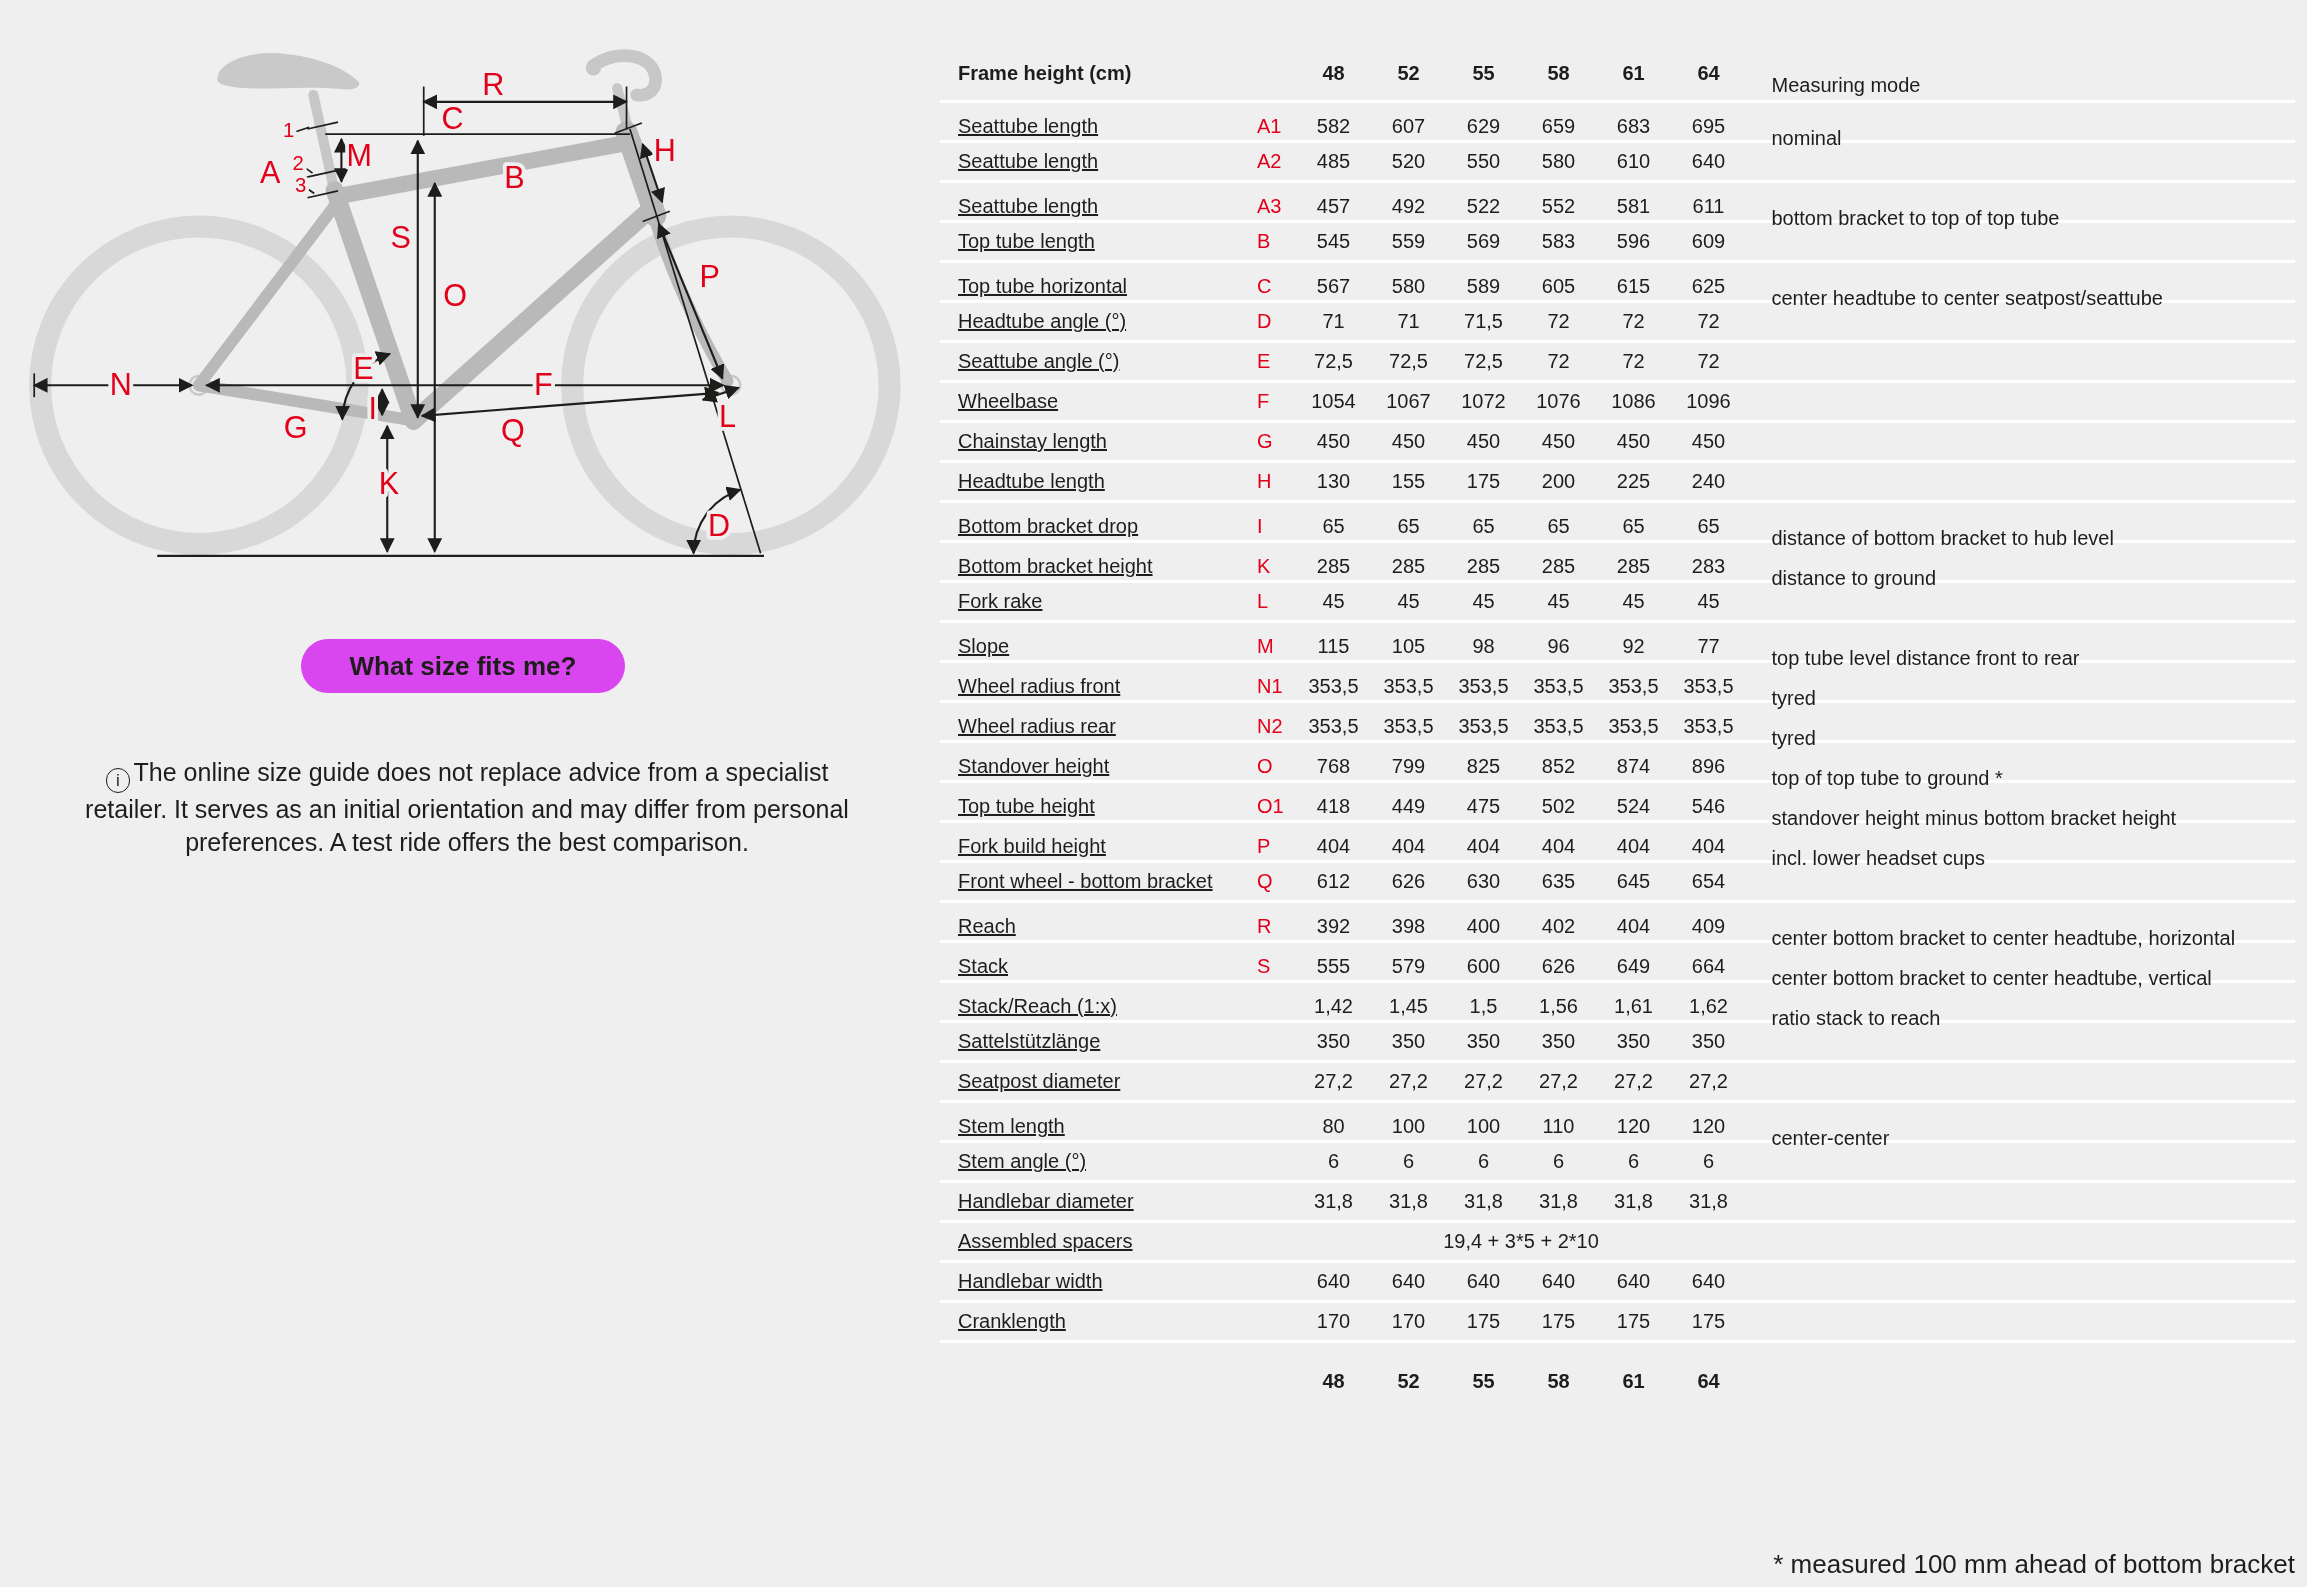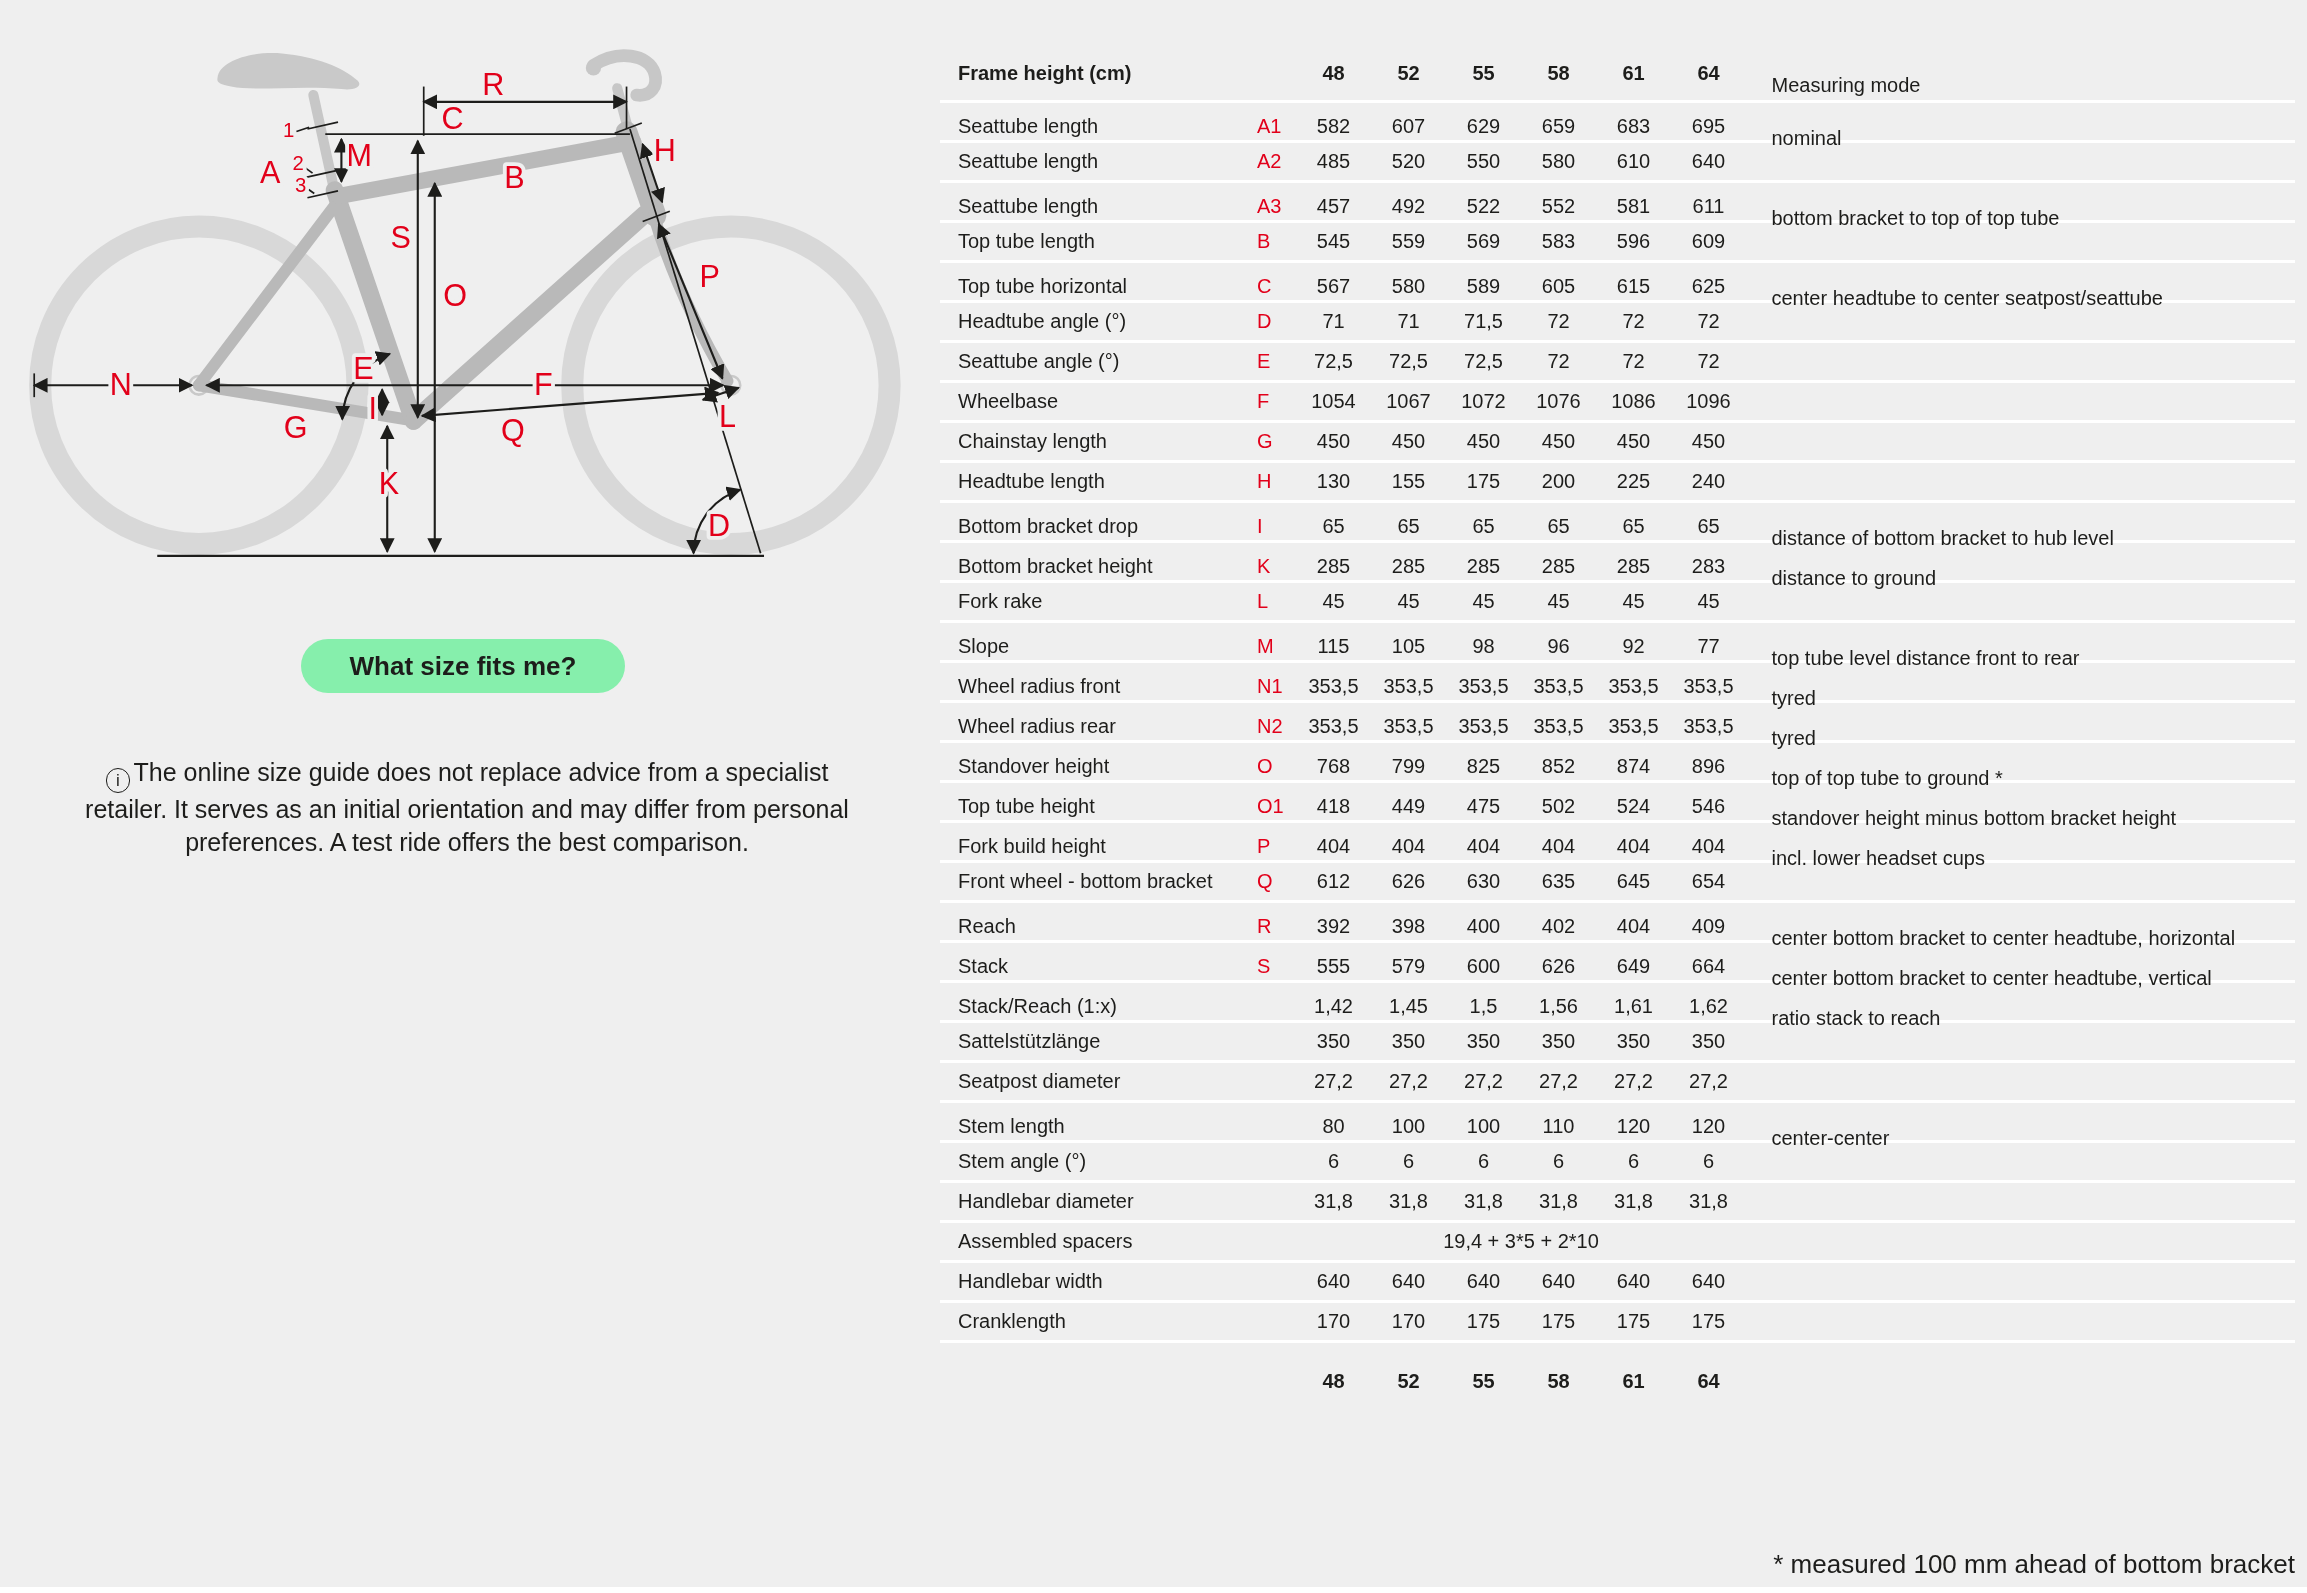--- a/index.html
+++ b/index.html
@@ -13,41 +13,41 @@
   }
   
   .diagram{position:absolute;left:0;top:0;width:934px;height:611px;}
   .lbl{font-size:36px;fill:var(--red);text-anchor:middle;paint-order:stroke;stroke:var(--bg);stroke-width:9px;stroke-linejoin:round;font-family:"Liberation Sans",sans-serif;}
   .lbl.sm{font-size:24px;}
   .lbl.end{text-anchor:end;} .lbl.start{text-anchor:start;}
   .dim{stroke:var(--ink);stroke-width:2.5;fill:none;}
   .thin{stroke-width:2;}
   .size-btn{
     position:absolute;left:301px;top:639px;width:324px;height:54px;border:none;
-    background:#86efac;border-radius:28px;display:flex;align-items:center;justify-content:center;
+    background:#d946ef;border-radius:28px;display:flex;align-items:center;justify-content:center;
     font-family:"Liberation Sans",sans-serif;font-weight:700;font-size:26px;color:var(--ink);cursor:pointer;
   }
   .info{
     position:absolute;left:68px;top:756px;width:798px;text-align:center;
     font-size:25px;line-height:33px;color:var(--ink);
   }
   .info-icon{
     display:inline-flex;align-items:center;justify-content:center;
     width:24.6px;height:24.6px;border:1.7px solid var(--ink);border-radius:50%;
     font-size:17px;font-weight:400;vertical-align:-5.1px;margin-right:3.4px;
   }
   
   .table-wrap{position:absolute;left:940px;top:47px;width:1355px;}
   .trow{
     display:grid;grid-template-columns:300px 56px repeat(6,75px) 1fr;
     align-items:center;height:40px;font-size:20px;
   }
   .rows{border-top:3.4px solid #fff;}
   .rows .trow{border-bottom:3.4px solid #fff;}
-  .cell.label{padding-left:18px;}
+  .cell.label{padding-left:18px;text-decoration:underline;}
   .cell.letter{padding-left:17px;color:var(--red);}
   .cell.val{text-align:center;}
   .cell.note{grid-column:9;padding-left:25.5px;margin-top:24px;}
   .cell.span6{grid-column:3 / span 6;text-align:center;}
   .trow.header{height:53px;}
   .trow.header .hlabel{grid-column:1 / span 2;font-weight:700;padding-left:18px;}
   .trow.header .val{font-weight:700;}
   .trow.footer{margin-top:17px;height:42px;}
   .trow.footer .hlabel{grid-column:1 / span 2;}
   .trow.footer .val{font-weight:700;}

